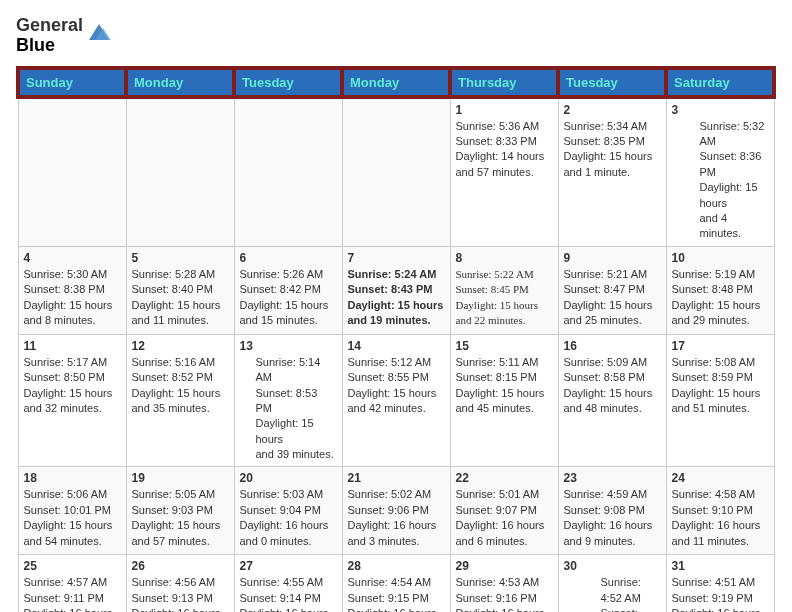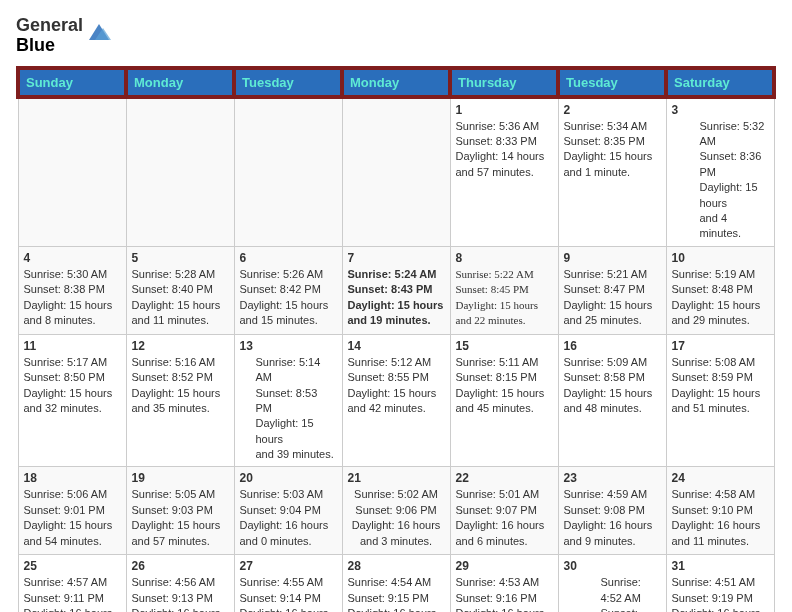--- a/index.html
+++ b/index.html
@@ -261,41 +261,41 @@
             <div class="day-info" style="white-space: pre-line;">Sunrise: 5:08 AM
 Sunset: 8:59 PM
 Daylight: 15 hours
 and 51 minutes.</div>
           </td>
         </tr>
         <tr>
           <td>
             <span class="day-number">18</span>
             <div class="day-info" style="white-space: pre-line;">Sunrise: 5:06 AM
-Sunset: 9:01 PM
+Sunset: 10:01 PM
 Daylight: 15 hours
 and 54 minutes.</div>
           </td>
           <td>
             <span class="day-number">19</span>
             <div class="day-info" style="white-space: pre-line;">Sunrise: 5:05 AM
 Sunset: 9:03 PM
 Daylight: 15 hours
 and 57 minutes.</div>
           </td>
           <td>
             <span class="day-number">20</span>
             <div class="day-info" style="white-space: pre-line;">Sunrise: 5:03 AM
 Sunset: 9:04 PM
 Daylight: 16 hours
 and 0 minutes.</div>
           </td>
           <td>
             <span class="day-number">21</span>
-            <div class="day-info" style="white-space: pre-line; text-align: center;">Sunrise: 5:02 AM
+            <div class="day-info" style="white-space: pre-line;">Sunrise: 5:02 AM
 Sunset: 9:06 PM
 Daylight: 16 hours
 and 3 minutes.</div>
           </td>
           <td>
             <span class="day-number">22</span>
             <div class="day-info" style="white-space: pre-line;">Sunrise: 5:01 AM
 Sunset: 9:07 PM
 Daylight: 16 hours
 and 6 minutes.</div>

